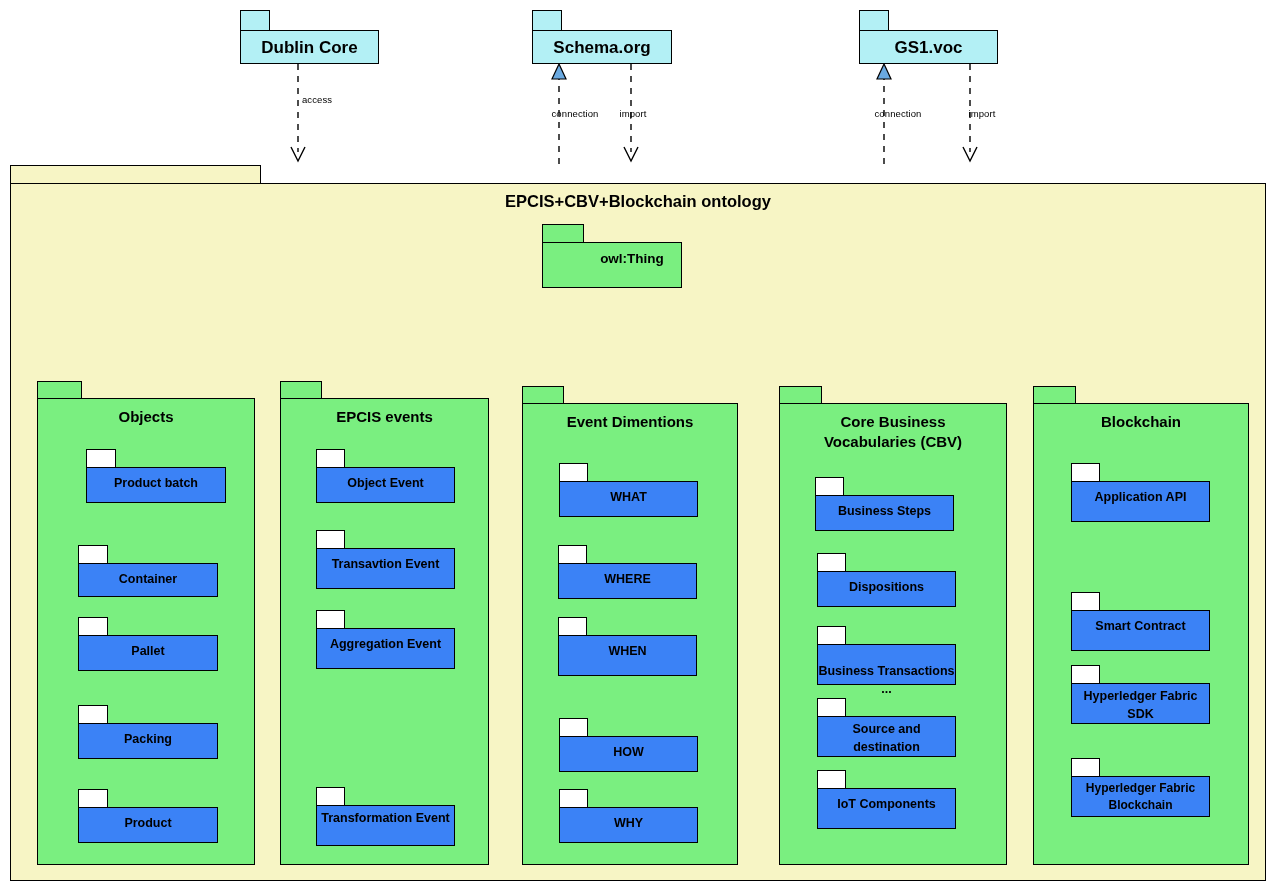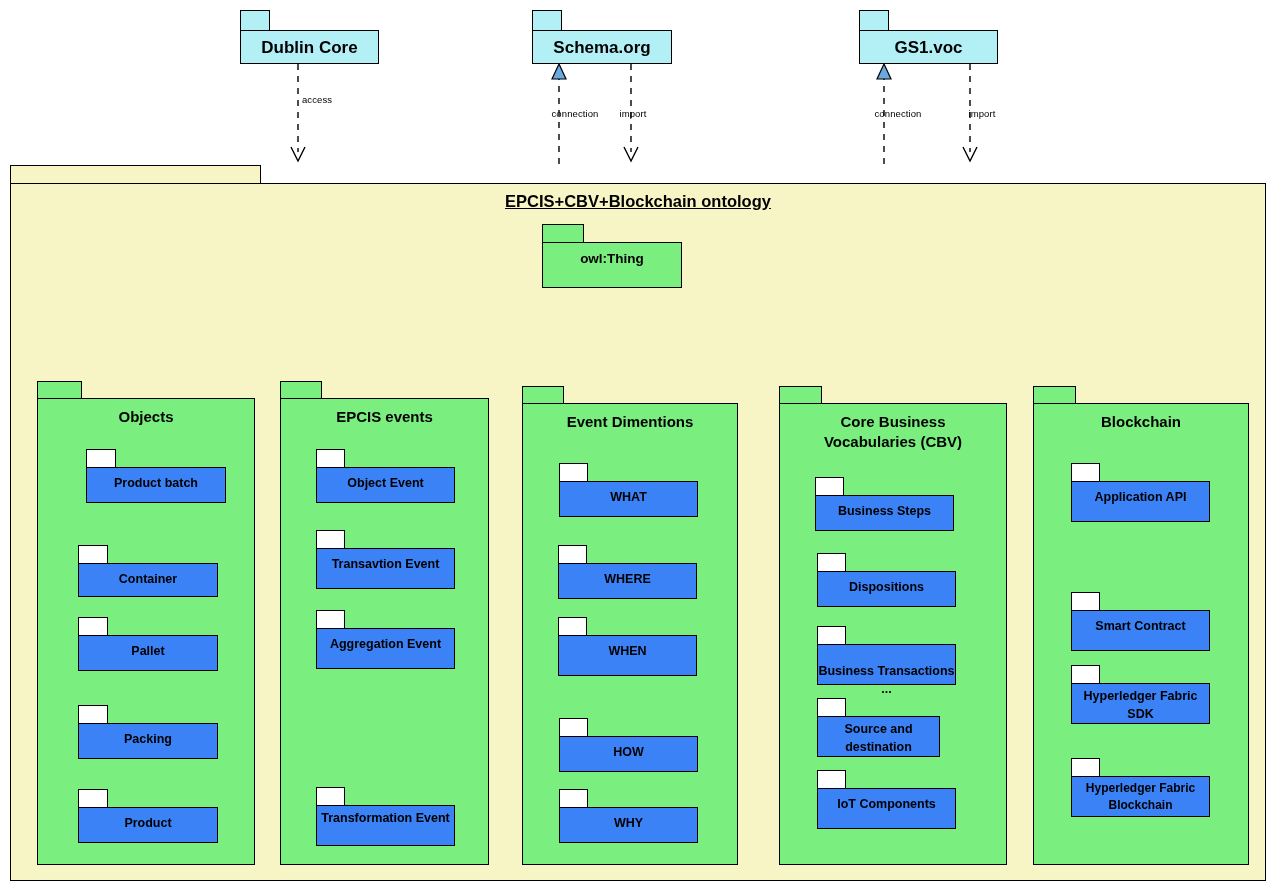--- a/index.html
+++ b/index.html
@@ -73,20 +73,21 @@
     padding-top: 8px;
   }
 
   
   .green .tab  { background: #7aef80; }
   .green .body { background: #7aef80; }
 
   #owl-thing .body > .title {
     font-size: 13.5px;
     padding-top: 8px;
+    padding-left: 20px;
   }
 
   
   .group .body > .title {
     font-size: 15px;
     padding-top: 9px;
   }
 
   
   .leaf .tab  { background: #ffffff; }
@@ -182,21 +183,21 @@
 
   <div class="pkg ext" id="pkg-gs1-voc" style="left:859px;top:10px;width:139px;height:54px;">
     <div class="tab" style="width:30px;height:21px;"></div>
     <div class="body" style="top:20px;width:139px;height:34px;">
       <span class="title">GS1.voc</span>
     </div>
   </div>
 
   <div class="pkg" id="ontology" style="left:10px;top:165px;width:1256px;height:716px;">
     <div class="tab" style="width:251px;height:19px;"></div>
-    <div class="body" style="top:18px;width:1256px;height:698px;text-decoration:underline;">
+    <div class="body" style="top:18px;width:1256px;height:698px;">
       <span class="title">EPCIS+CBV+Blockchain ontology</span>
     </div>
   </div>
 
   <div class="pkg green" id="owl-thing" style="left:542px;top:224px;width:140px;height:64px;">
     <div class="tab" style="width:42px;height:19px;"></div>
     <div class="body" style="top:18px;width:140px;height:46px;">
       <span class="title">owl:Thing</span>
     </div>
   </div>
@@ -326,21 +327,21 @@
     </div>
   </div>
   <div class="pkg leaf" style="left:817px;top:626px;width:139px;height:59px;">
     <div class="tab" style="width:29px;height:19px;"></div>
     <div class="body" style="top:18px;width:139px;height:41px;">
       <span class="title" style="padding-top:17px;">Business Transactions ...</span>
     </div>
   </div>
   <div class="pkg leaf" style="left:817px;top:698px;width:139px;height:59px;">
     <div class="tab" style="width:29px;height:19px;"></div>
-    <div class="body" style="top:18px;width:123px;height:41px;">
+    <div class="body" style="top:18px;width:139px;height:41px;">
       <span class="title" style="padding-top:3px;">Source and destination</span>
     </div>
   </div>
   <div class="pkg leaf" style="left:817px;top:770px;width:139px;height:59px;">
     <div class="tab" style="width:29px;height:19px;"></div>
     <div class="body" style="top:18px;width:139px;height:41px;">
       <span class="title">IoT Components</span>
     </div>
   </div>
 

